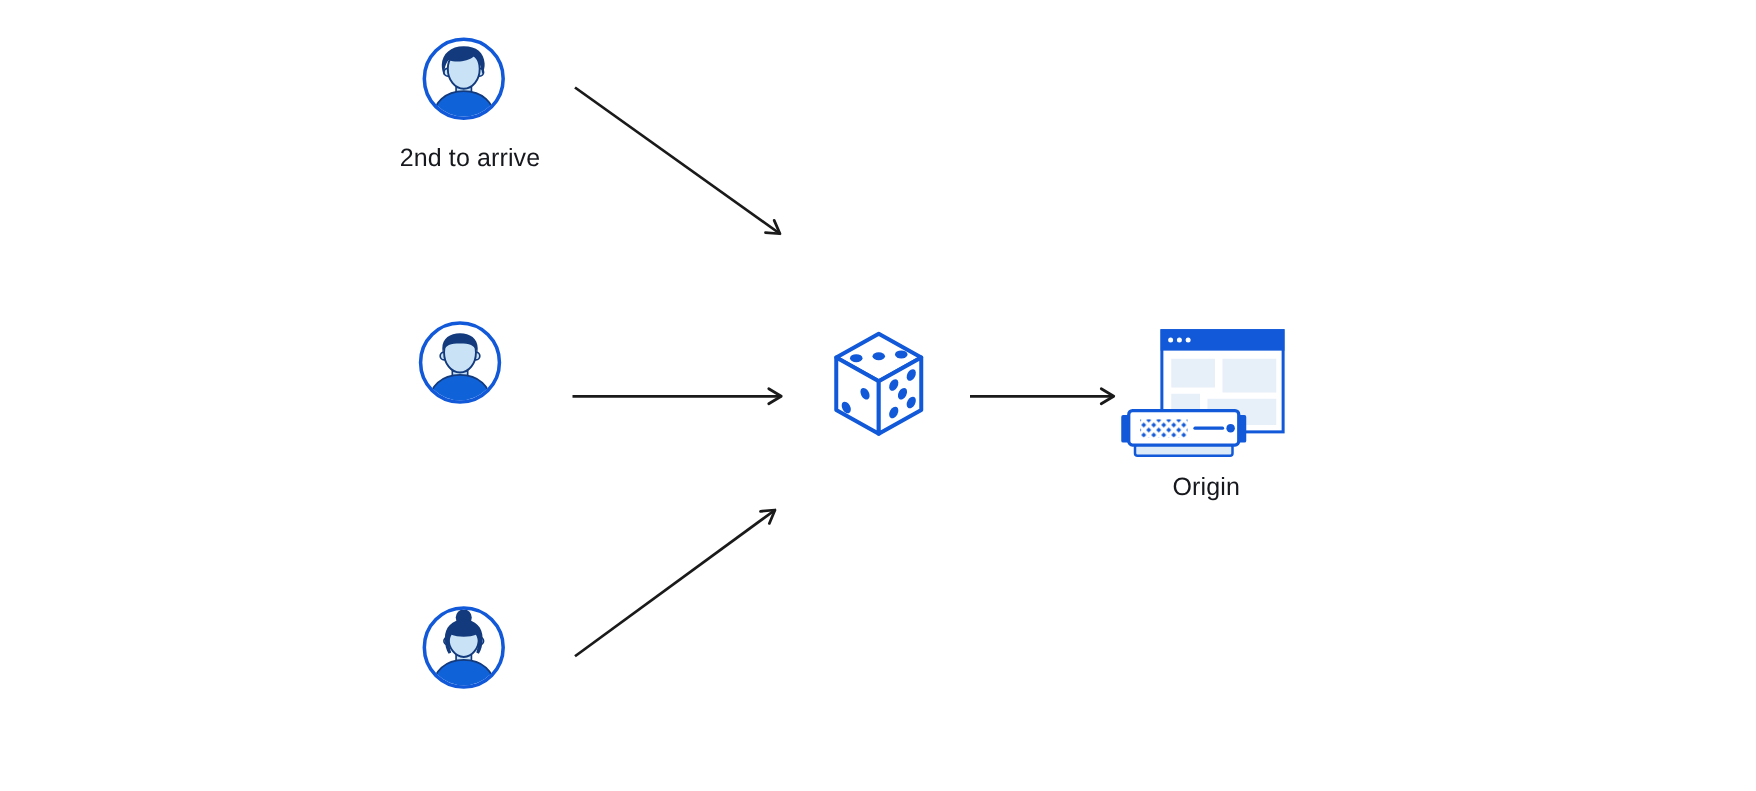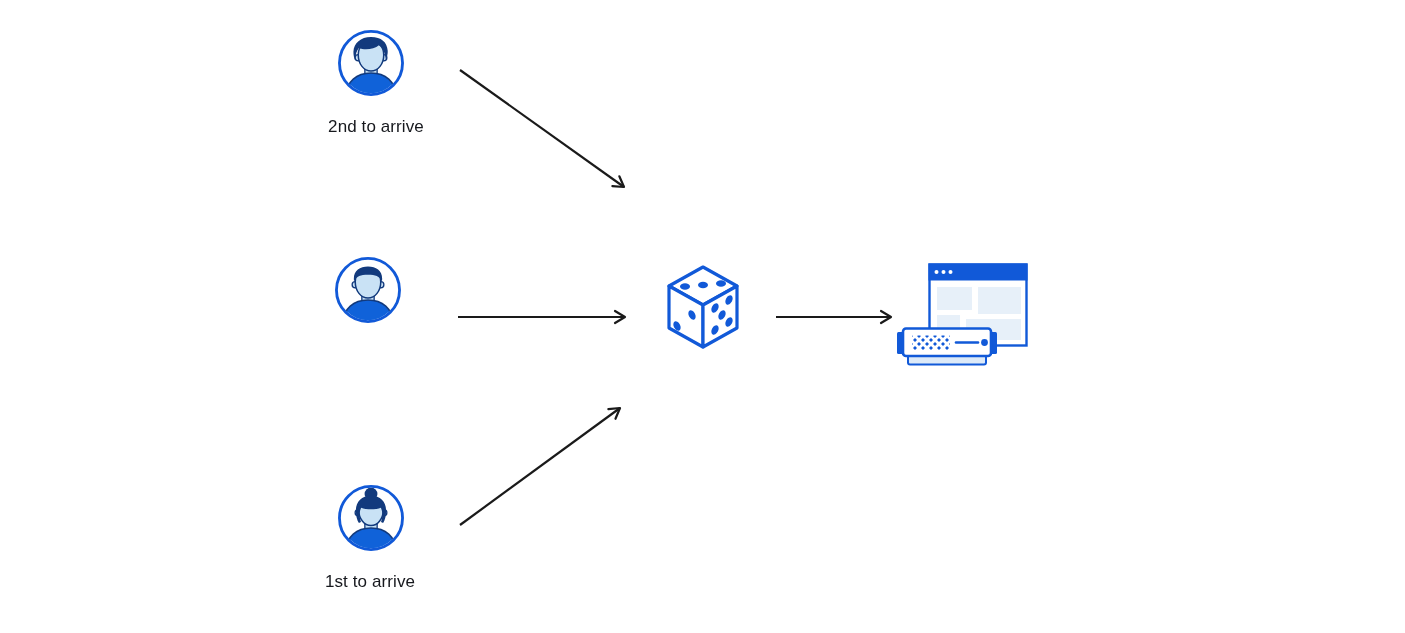--- a/index.html
+++ b/index.html
@@ -10,21 +10,21 @@
     width: 1405px;
     height: 633px;
     background: #ffffff;
     overflow: hidden;
   }
   .abs { position: absolute; }
   .node-label {
     position: absolute;
     width: 170px;
     text-align: center;
-    font-size: 17px;
+    font-size: 20px;
     line-height: 22px;
     color: #16181d;
     letter-spacing: 0.1px;
   }
   svg { display: block; }
 </style>
 </head>
 <body>
 
 <div class="canvas">
@@ -86,21 +86,20 @@
     <g clip-path="url(#clipC)">
       <circle cx="36" cy="10.5" r="6.8" fill="#123a7d"></circle>
       <circle cx="22.5" cy="30.5" r="3.3" fill="#c9e2f5" stroke="#123a7d" stroke-width="1.4"></circle>
       <circle cx="49.5" cy="30.5" r="3.3" fill="#c9e2f5" stroke="#123a7d" stroke-width="1.4"></circle>
       <path d="M29.5,38 L42.5,38 L42.5,48.5 C42.5,51.5 39.5,53 36,53 C32.5,53 29.5,51.5 29.5,48.5 Z" fill="#c9e2f5" stroke="#123a7d" stroke-width="1.4"></path>
       <path d="M36,46.5 C20.5,46.5 10.5,55.5 8.5,72 L63.5,72 C61.5,55.5 51.5,46.5 36,46.5 Z" fill="#1062d9" stroke="#123a7d" stroke-width="1.5"></path>
       <path d="M36,14 C44.6,14 49,19.8 49,27.5 C49,36.5 43.2,44 36,44 C28.8,44 23,36.5 23,27.5 C23,19.8 27.4,14 36,14 Z" fill="#c9e2f5" stroke="#123a7d" stroke-width="1.6"></path>
       <path d="M36,12.5 C26,12.5 20,19 20,28 C20,34 21.2,38.3 23.2,41.3 L25.4,40.2 C23.6,35.3 23.4,29 25.7,25.2 C30.4,27.4 41.6,27.4 46.3,25.2 C48.6,29 48.4,35.3 46.6,40.2 L48.8,41.3 C50.8,38.3 52,34 52,28 C52,19 46,12.5 36,12.5 Z" fill="#123a7d"></path>
     </g>
   </svg>
-  <div class="node-label" style="left:285px;top:571px">1st to arrive</div>
 
   <svg class="abs" style="left:663px;top:263px" width="80" height="90" viewBox="0 0 80 90">
     <g stroke="#1159d8" stroke-width="3.2" stroke-linejoin="round" fill="#ffffff">
       <path d="M40,4 L74,23 L40,42 L6,23 Z"></path>
       <path d="M6,23 L40,42 L40,84 L6,65 Z"></path>
       <path d="M74,23 L40,42 L40,84 L74,65 Z"></path>
     </g>
     <g fill="#1159d8">
       <ellipse cx="22" cy="23.5" rx="5" ry="3.2"></ellipse>
       <ellipse cx="40" cy="22" rx="5" ry="3.2"></ellipse>
@@ -138,14 +137,15 @@
     <g>
       <rect x="4" y="70" width="9" height="22" rx="1.5" fill="#1159d8"></rect>
       <rect x="95" y="70" width="9" height="22" rx="1.5" fill="#1159d8"></rect>
       <rect x="15" y="93.5" width="78" height="9" rx="2" fill="#ddeaf8" stroke="#1159d8" stroke-width="2"></rect>
       <rect x="10" y="66.5" width="88" height="27.5" rx="3" fill="#ffffff" stroke="#1159d8" stroke-width="2.6"></rect>
       <rect x="19" y="73.5" width="38" height="14.5" fill="url(#diam)"></rect>
       <line x1="63" y1="80.5" x2="85" y2="80.5" stroke="#1159d8" stroke-width="2.6" stroke-linecap="round"></line>
       <circle cx="91.5" cy="80.5" r="3.4" fill="#1159d8"></circle>
     </g>
   </svg>
+  <div class="node-label" style="left:880px;top:379px">Origin</div>
 
 </div>
 
 </body></html>

